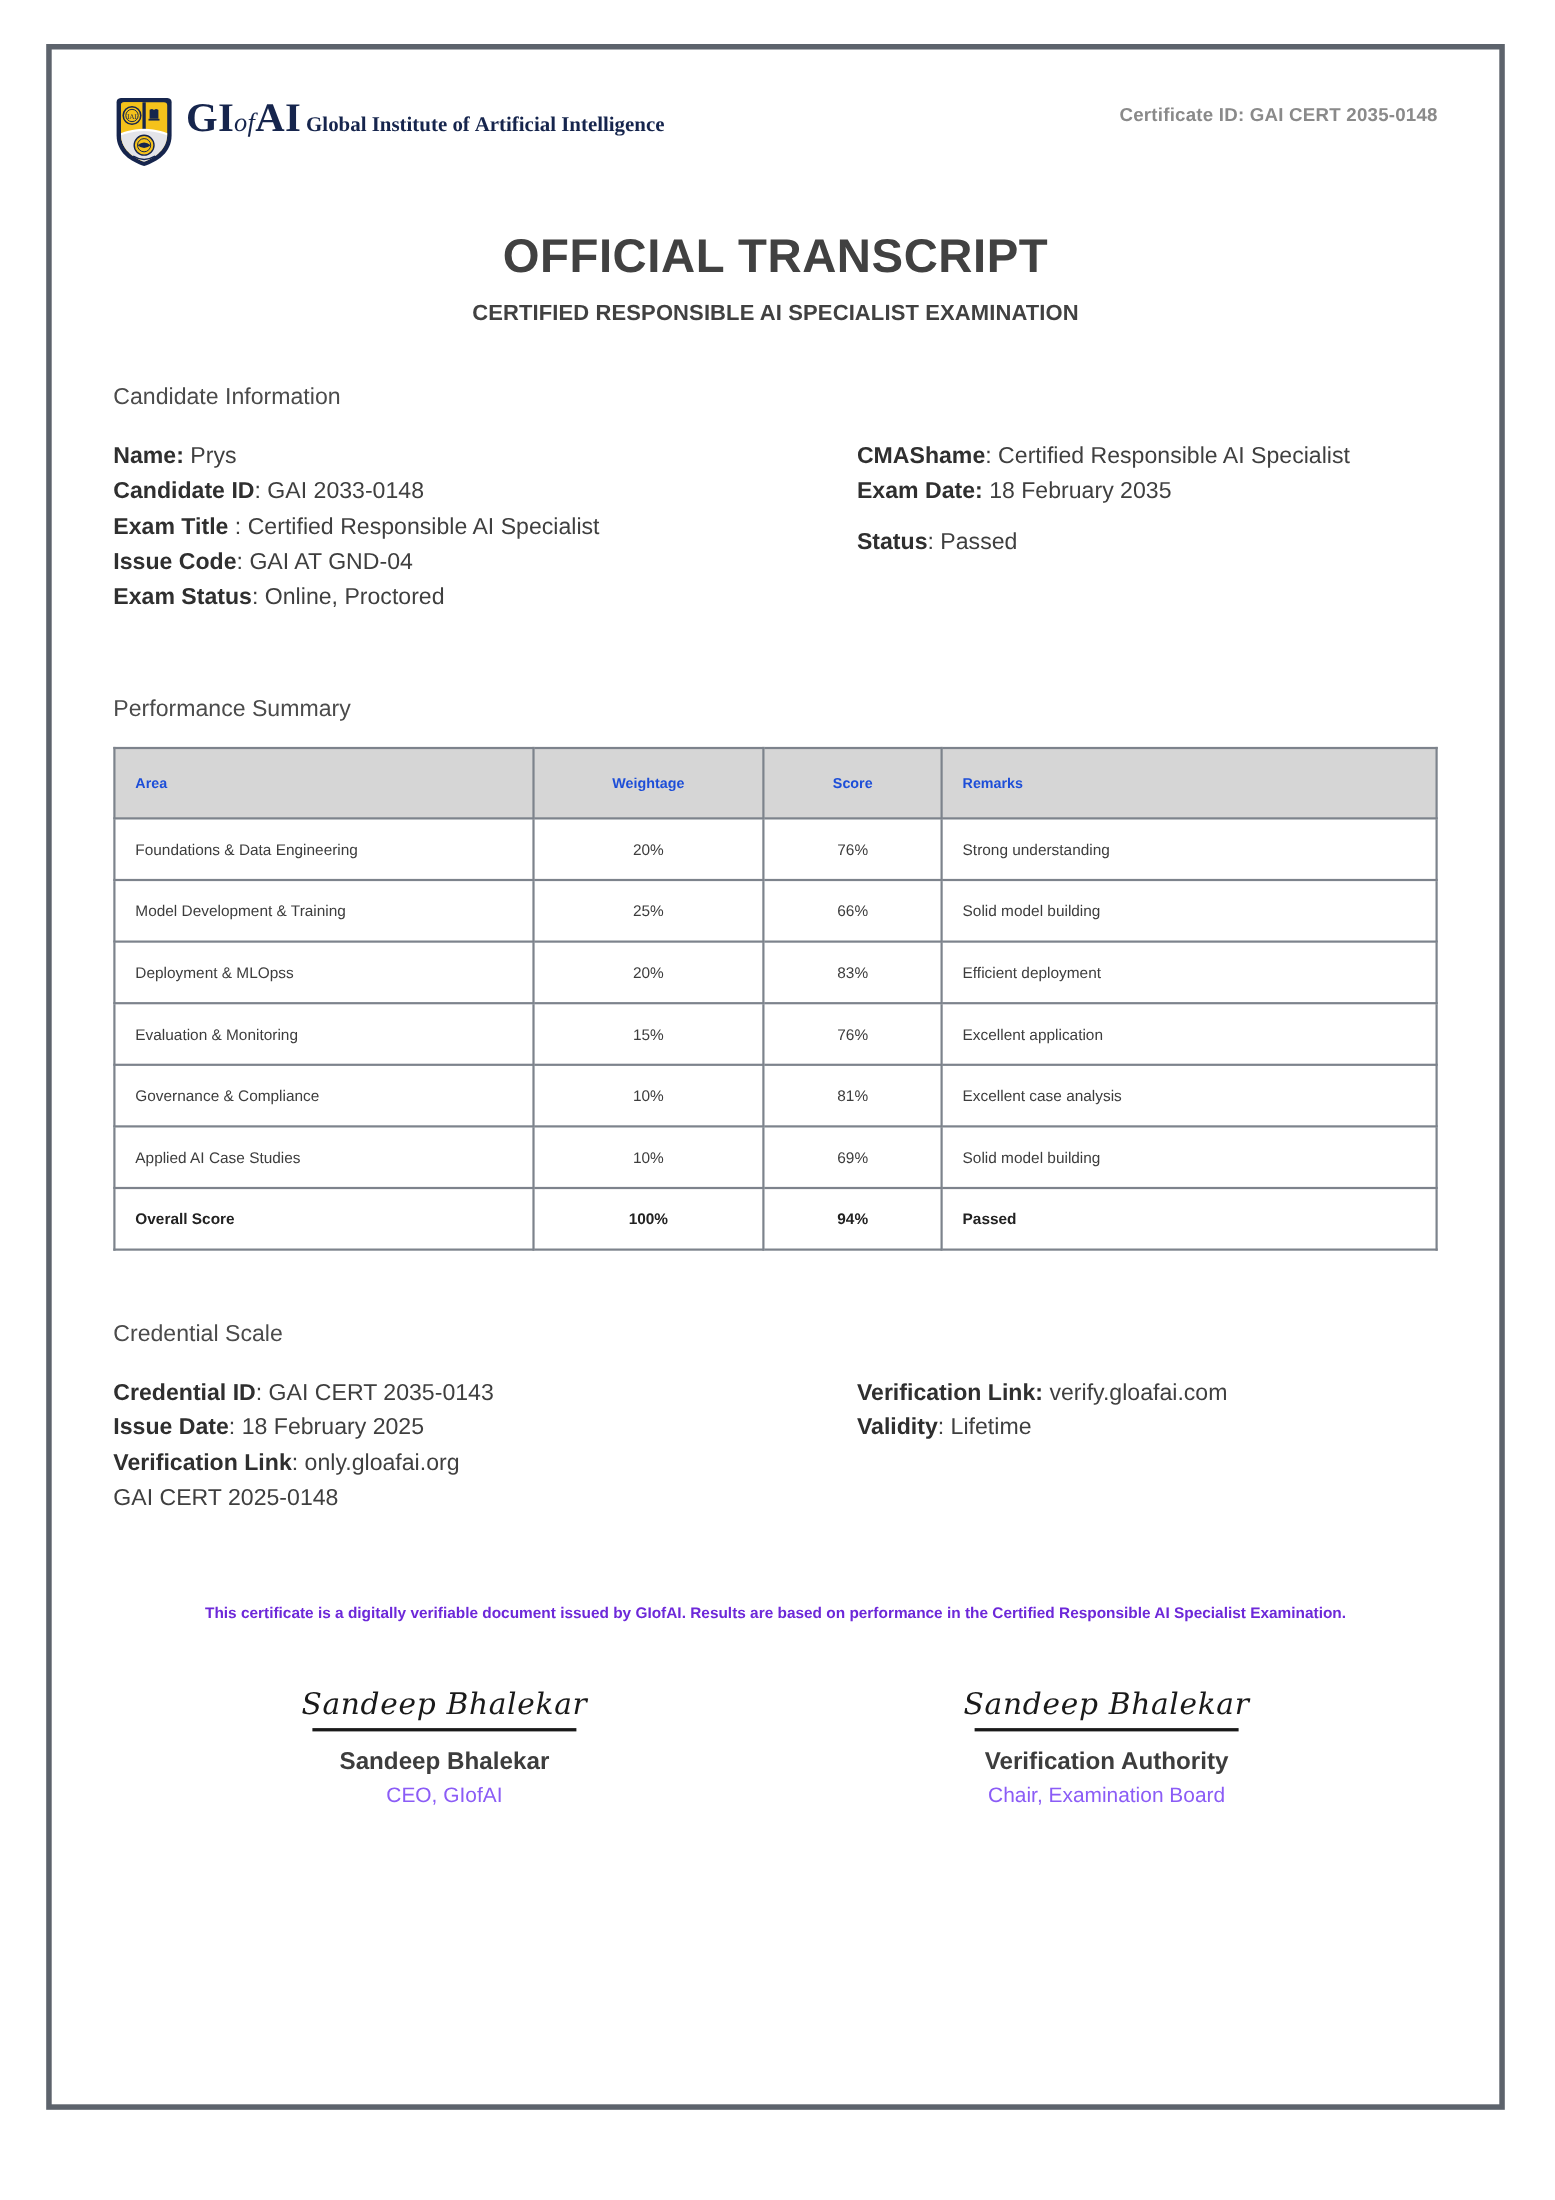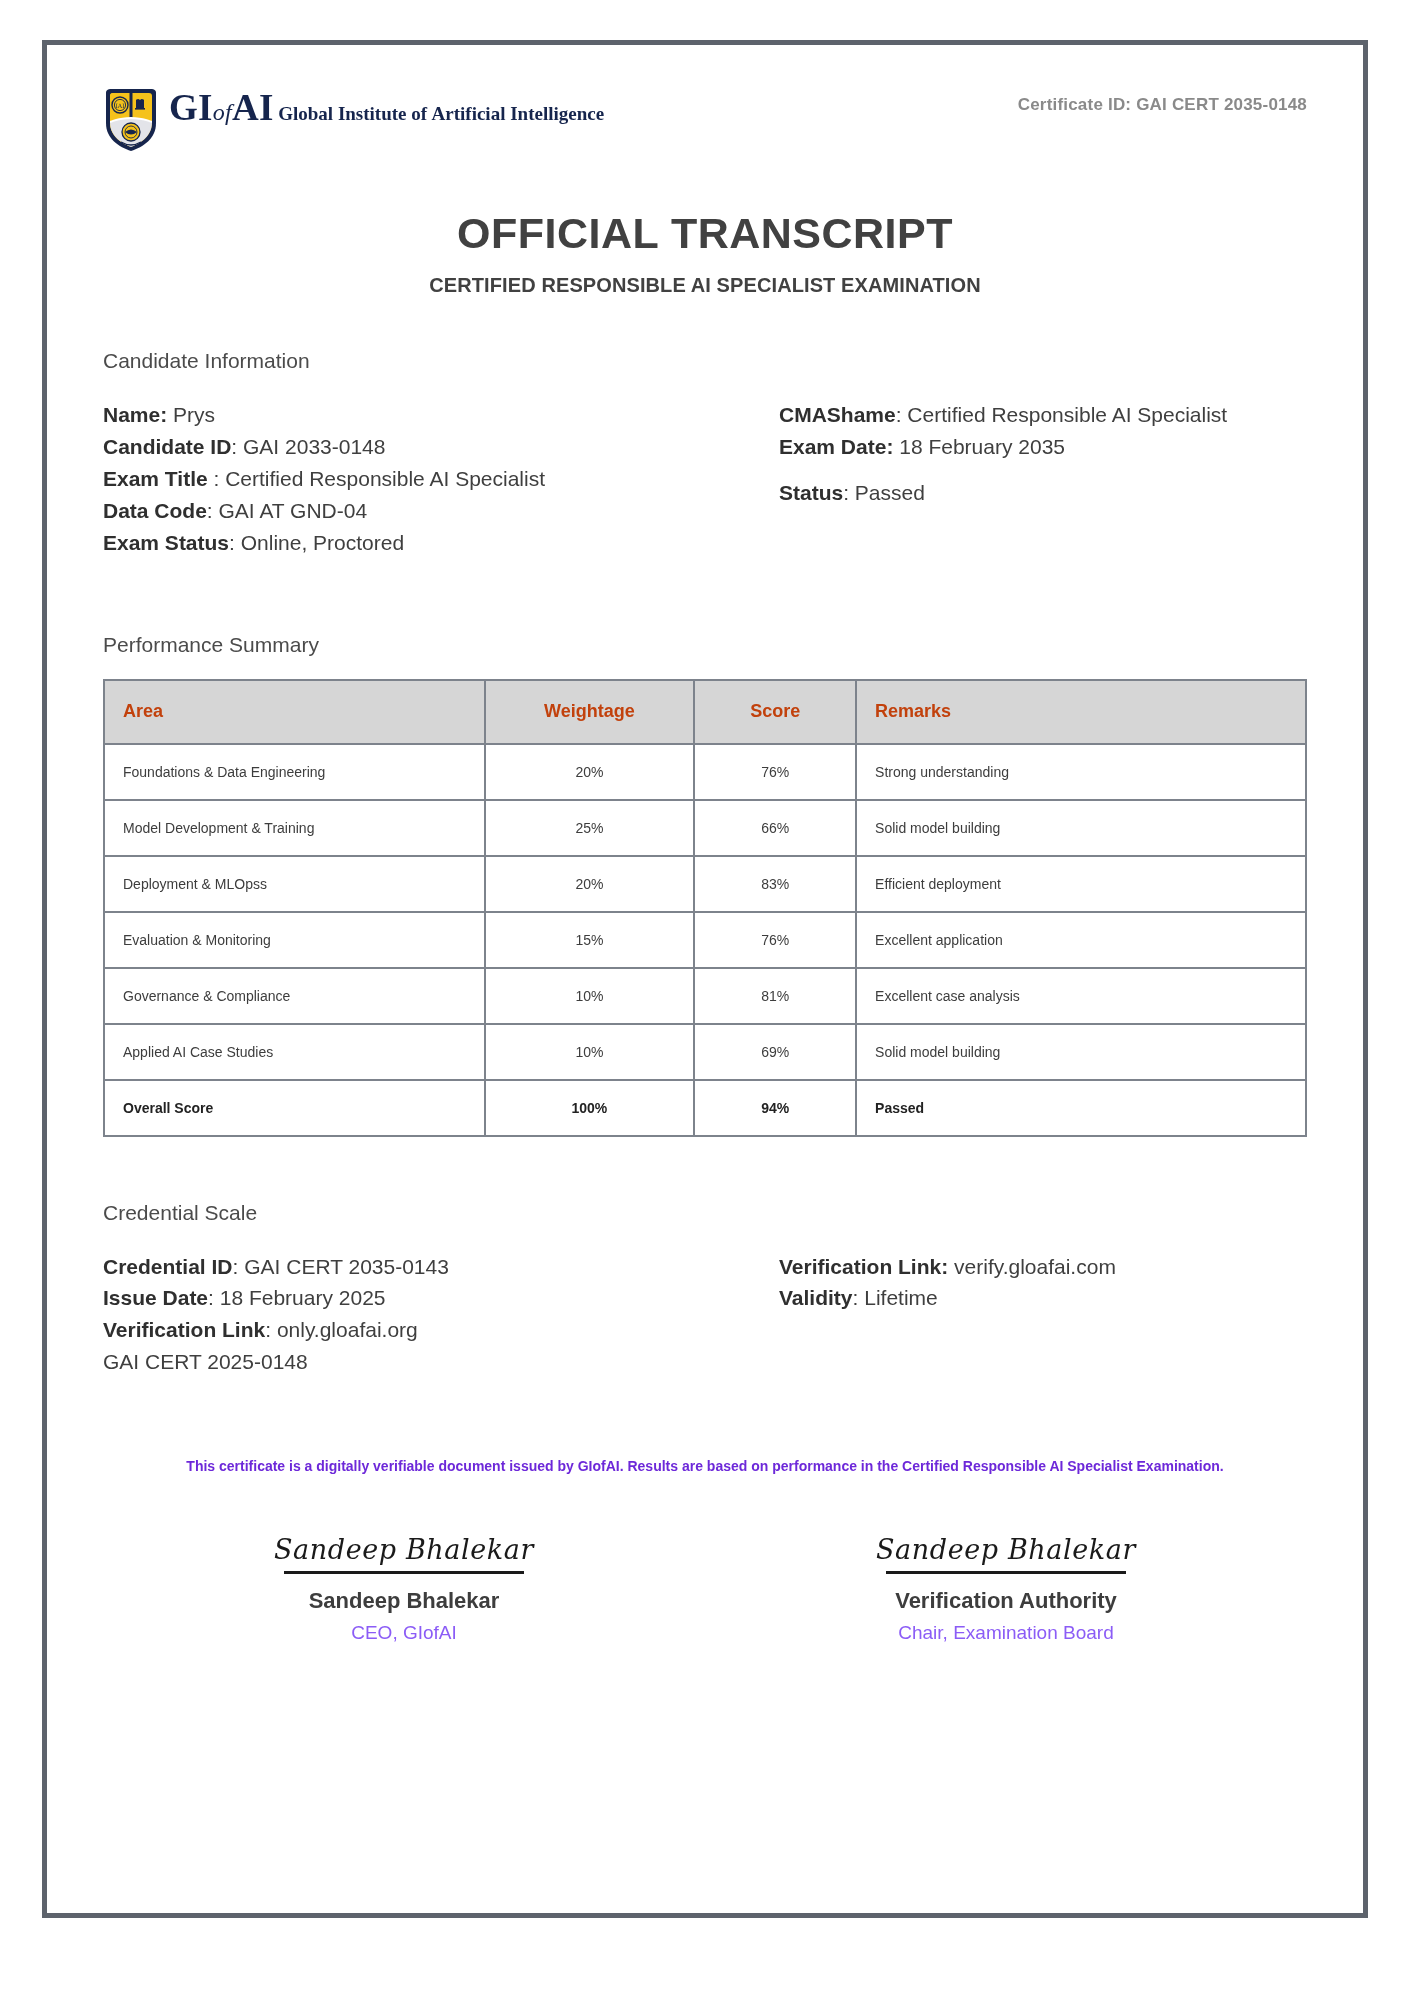--- a/index.html
+++ b/index.html
@@ -136,22 +136,22 @@
     border: 2px solid #7d838c;
     padding: 14px 18px;
     font-size: 14px;
     color: #3d3d3d;
     vertical-align: middle;
     height: 26px;
   }
   table.perf thead th {
     background: #d6d6d6;
     font-weight: 700;
-    color: #c2410c;
-    font-size: 18px;
+    color: #1d4ed8;
+    font-size: 13px;
     height: 34px;
   }
   .c-area   { width: 32.5%; text-align: left; }
   .c-weight { width: 16.5%; text-align: center; }
   .c-score  { width: 12%;  text-align: center; }
   .c-remark { width: 39%;  text-align: left; }
   tr.total td { font-weight: 700; color: #222222; }
 
   
   .disclaimer {
@@ -239,21 +239,21 @@
   <div class="doc-title">OFFICIAL TRANSCRIPT</div>
   <div class="doc-subtitle">CERTIFIED RESPONSIBLE AI SPECIALIST  EXAMINATION</div>
 
   <div class="s-candidate">
     <div class="section-label">Candidate Information</div>
     <div class="two-col">
       <div class="col-left">
         <div class="field"><b>Name:</b><span> Prys</span></div>
         <div class="field"><b>Candidate ID</b><span>: GAI 2033-0148</span></div>
         <div class="field"><b>Exam Title</b><span> : Certified Responsible AI Specialist</span></div>
-        <div class="field"><b>Data Code</b><span>: GAI AT GND-04</span></div>
+        <div class="field"><b>Issue Code</b><span>: GAI AT GND-04</span></div>
         <div class="field"><b>Exam Status</b><span>: Online, Proctored</span></div>
       </div>
       <div class="col-right">
         <div class="field"><b>CMAShame</b><span>: Certified Responsible AI Specialist</span></div>
         <div class="field"><b>Exam Date:</b><span> 18 February 2035</span></div>
         <div class="gap-row"></div>
         <div class="field"><b>Status</b><span>: Passed</span></div>
       </div>
     </div>
   </div>

